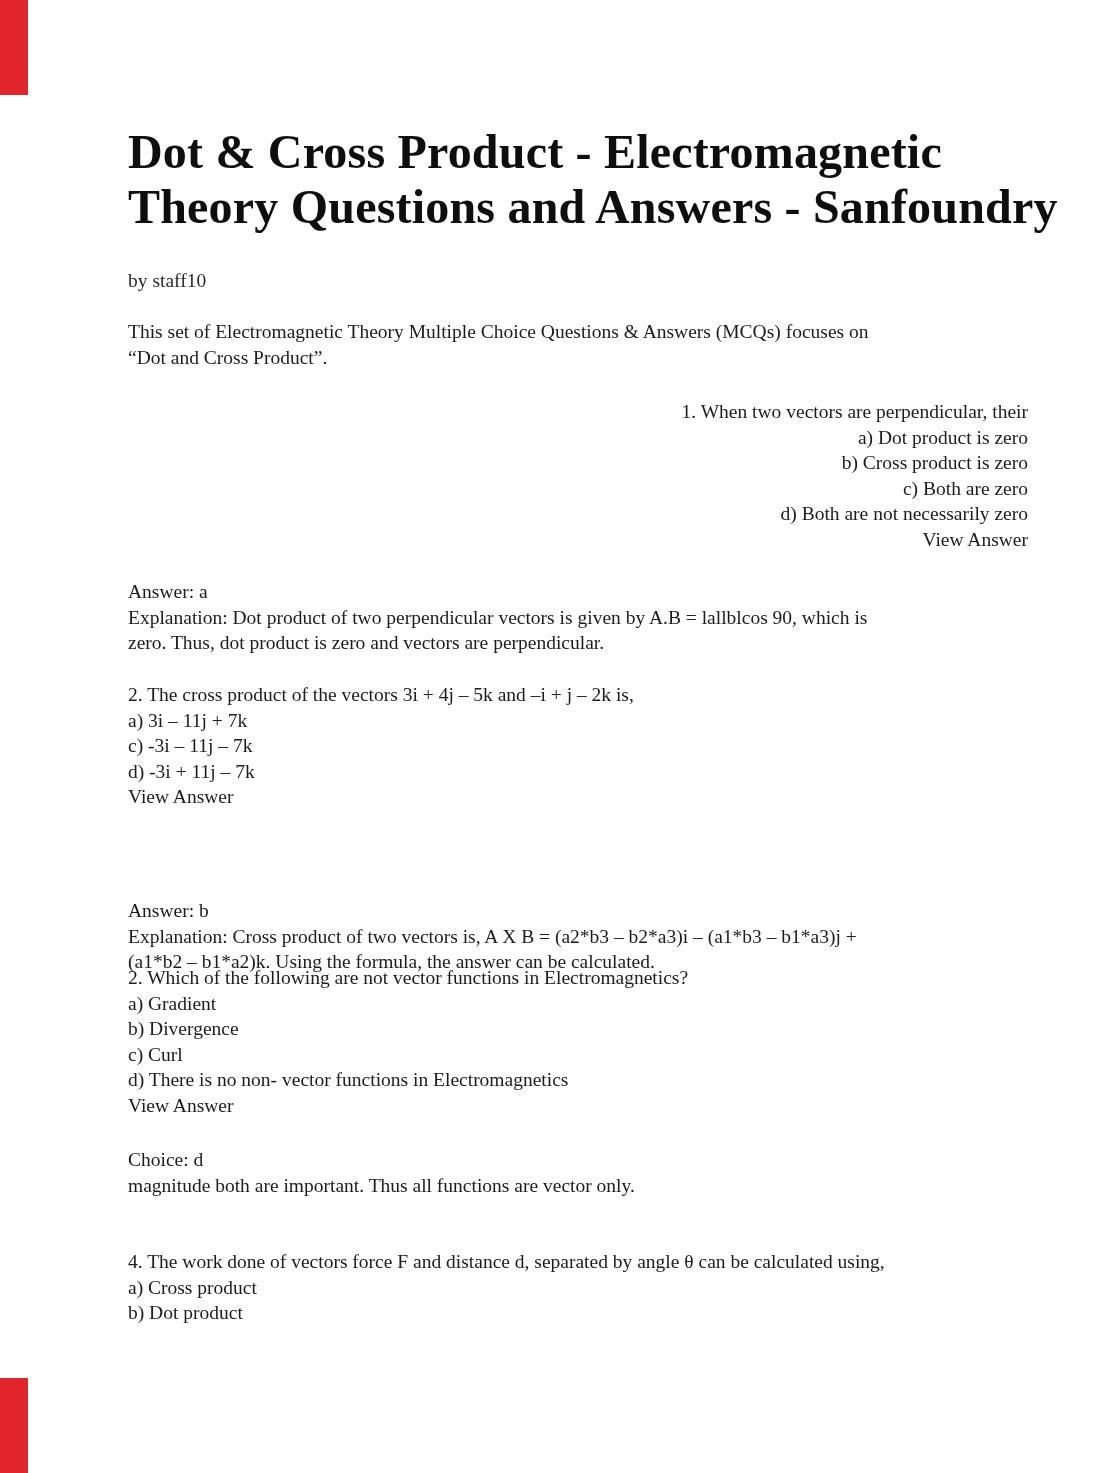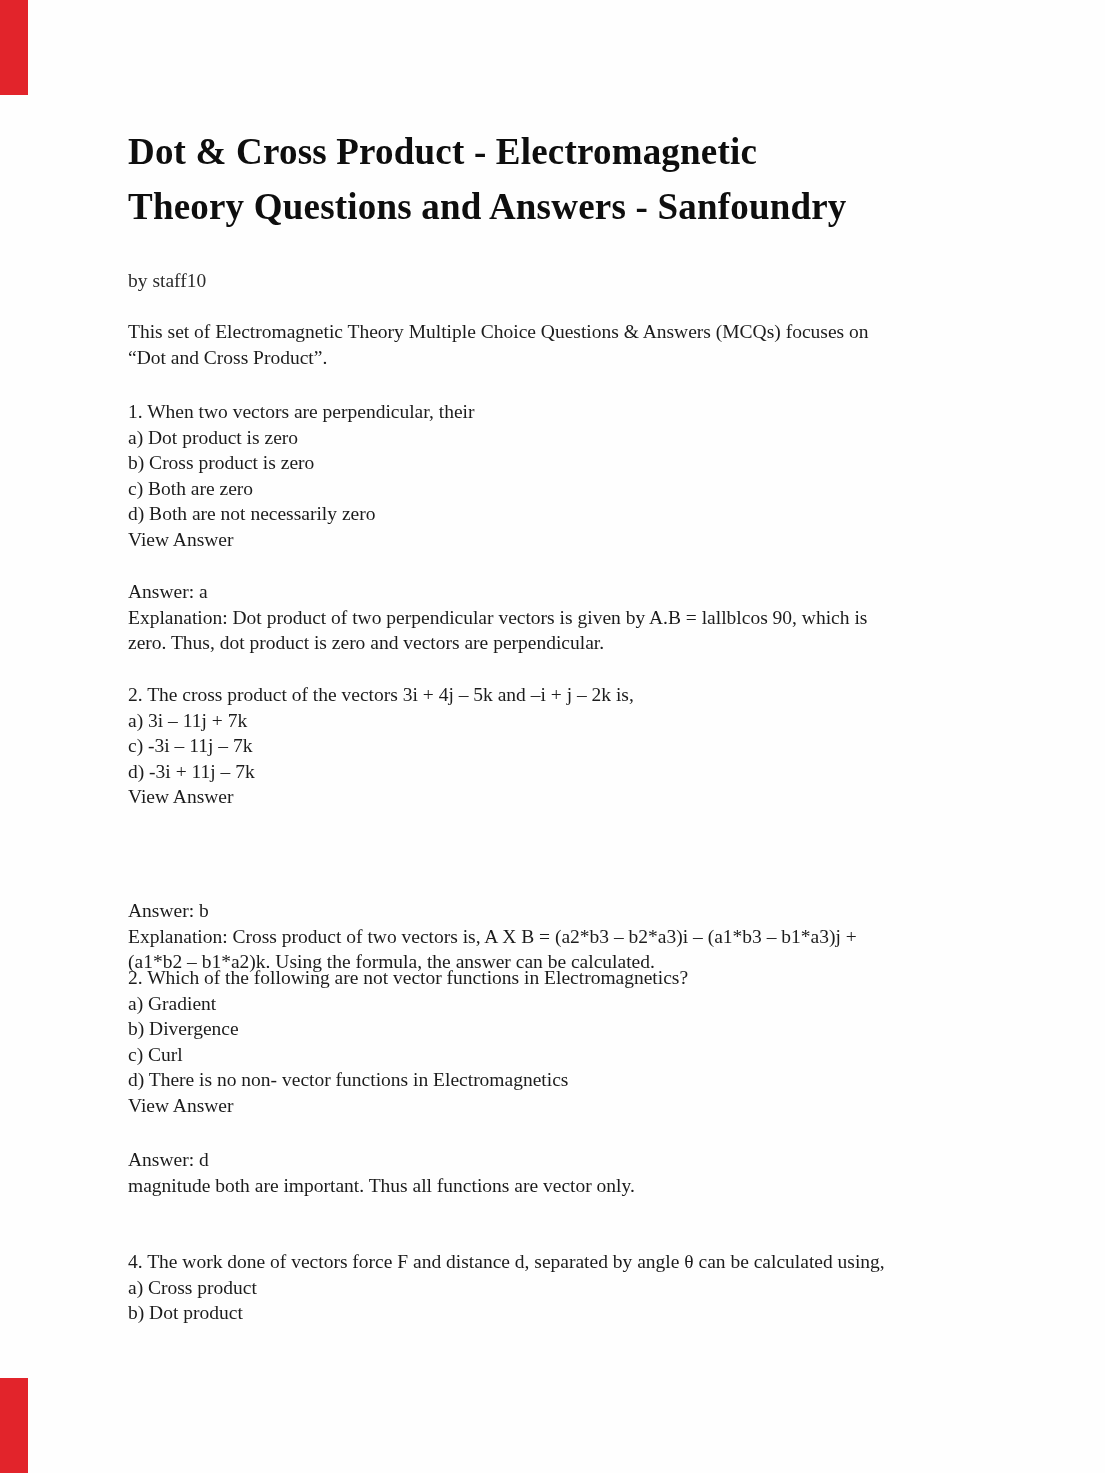--- a/index.html
+++ b/index.html
@@ -21,21 +21,21 @@
   }
   .flag-top{top:0;}
   .flag-bottom{bottom:0;}
   .block{
     position:absolute;
     left:128px;
     width:900px;
     margin-top:8px;
   }
   .title{
-    font-size:37px;
+    font-size:48px;
     line-height:55px;
     font-weight:700;
     color:#0e0e0e;
     letter-spacing:0.2px;
     margin:0;
   }
   .title .tline{display:block;white-space:nowrap;}
   .line{
     font-size:19.5px;
     line-height:25.5px;
@@ -59,21 +59,21 @@
 
   <div class="block byline" style="top:260px;">
     <div class="line">by staff10</div>
   </div>
 
   <div class="block" style="top:311px;">
     <div class="line">This set of Electromagnetic Theory Multiple Choice Questions &amp; Answers (MCQs) focuses on</div>
     <div class="line">“Dot and Cross Product”.</div>
   </div>
 
-  <div class="block" style="top:391px;">
+  <div class="block" style="top:391px;text-align:right;">
     <div class="line">1. When two vectors are perpendicular, their</div>
     <div class="line">a) Dot product is zero</div>
     <div class="line">b) Cross product is zero</div>
     <div class="line">c) Both are zero</div>
     <div class="line">d) Both are not necessarily zero</div>
     <div class="line">View Answer</div>
   </div>
 
   <div class="block" style="top:571px;">
     <div class="line">Answer: a</div>
@@ -98,21 +98,21 @@
   <div class="block" style="top:957px;">
     <div class="line">2. Which of the following are not vector functions in Electromagnetics?</div>
     <div class="line">a) Gradient</div>
     <div class="line">b) Divergence</div>
     <div class="line">c) Curl</div>
     <div class="line">d) There is no non- vector functions in Electromagnetics</div>
     <div class="line">View Answer</div>
   </div>
 
   <div class="block" style="top:1139px;">
-    <div class="line">Answer: d</div>
+    <div class="line">Choice: d</div>
     <div class="line">magnitude both are important. Thus all functions are vector only.</div>
   </div>
 
   <div class="block" style="top:1241px;">
     <div class="line">4. The work done of vectors force F and distance d, separated by angle θ can be calculated using,</div>
     <div class="line">a) Cross product</div>
     <div class="line">b) Dot product</div>
   </div>
 
 </div>

